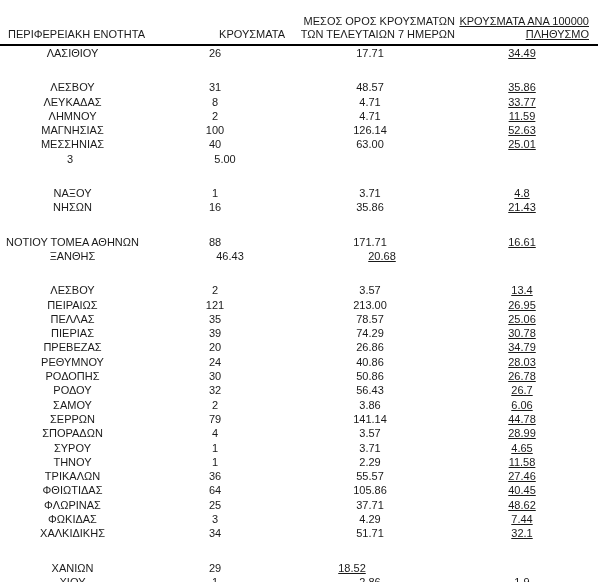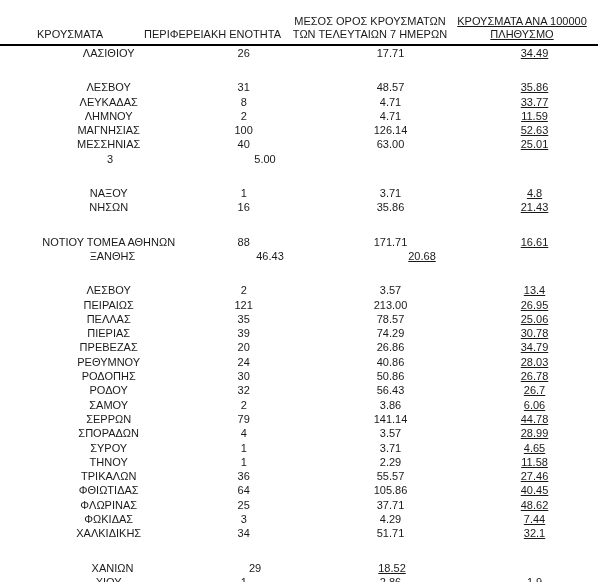--- a/index.html
+++ b/index.html
@@ -19,56 +19,55 @@
     padding-top: 15px;
     box-sizing: border-box;
   }
   .header-row {
     display: flex;
     align-items: flex-end;
     border-bottom: 2px solid #000000;
     padding-bottom: 3px;
   }
   .hcell {
-    text-align: center;
+    text-align: right;
     font-size: 11px;
     line-height: 13px;
   }
   .hline { white-space: nowrap; }
   .col-region  { width: 145px; }
   .col-cases   { width: 140px; }
   .col-avg     { width: 170px; }
   .col-per100k { width: 134px; text-decoration: underline; }
   .col-spacer  { width: 9px; }
   .row {
     display: flex;
     height: 14.3px;
     line-height: 14.3px;
     font-size: 11px;
-    padding-left: 40px;
   }
   .cell {
     text-align: center;
     white-space: nowrap;
     overflow: visible;
   }
   .group + .group { margin-top: 20px; }
   
   .group:last-child .row:last-child .col-region { transform: translateX(-11px); }
 </style>
 </head>
 <body>
 
 <div class="table">
   <div class="header-row">
+    <div class="hcell col-region">
+      <div class="hline">ΠΕΡΙΦΕΡΕΙΑΚΗ ΕΝΟΤΗΤΑ</div>
+    </div>
     <div class="hcell col-cases">
       <div class="hline">ΚΡΟΥΣΜΑΤΑ</div>
-    </div>
-    <div class="hcell col-region">
-      <div class="hline">ΠΕΡΙΦΕΡΕΙΑΚΗ ΕΝΟΤΗΤΑ</div>
     </div>
     <div class="hcell col-avg">
       <div class="hline">ΜΕΣΟΣ ΟΡΟΣ ΚΡΟΥΣΜΑΤΩΝ</div>
       <div class="hline">ΤΩΝ ΤΕΛΕΥΤΑΙΩΝ 7 ΗΜΕΡΩΝ</div>
     </div>
     <div class="hcell col-per100k">
       <div class="hline">ΚΡΟΥΣΜΑΤΑ ΑΝΑ 100000</div>
       <div class="hline">ΠΛΗΘΥΣΜΟ</div>
     </div>
     <div class="hcell col-spacer"></div>

